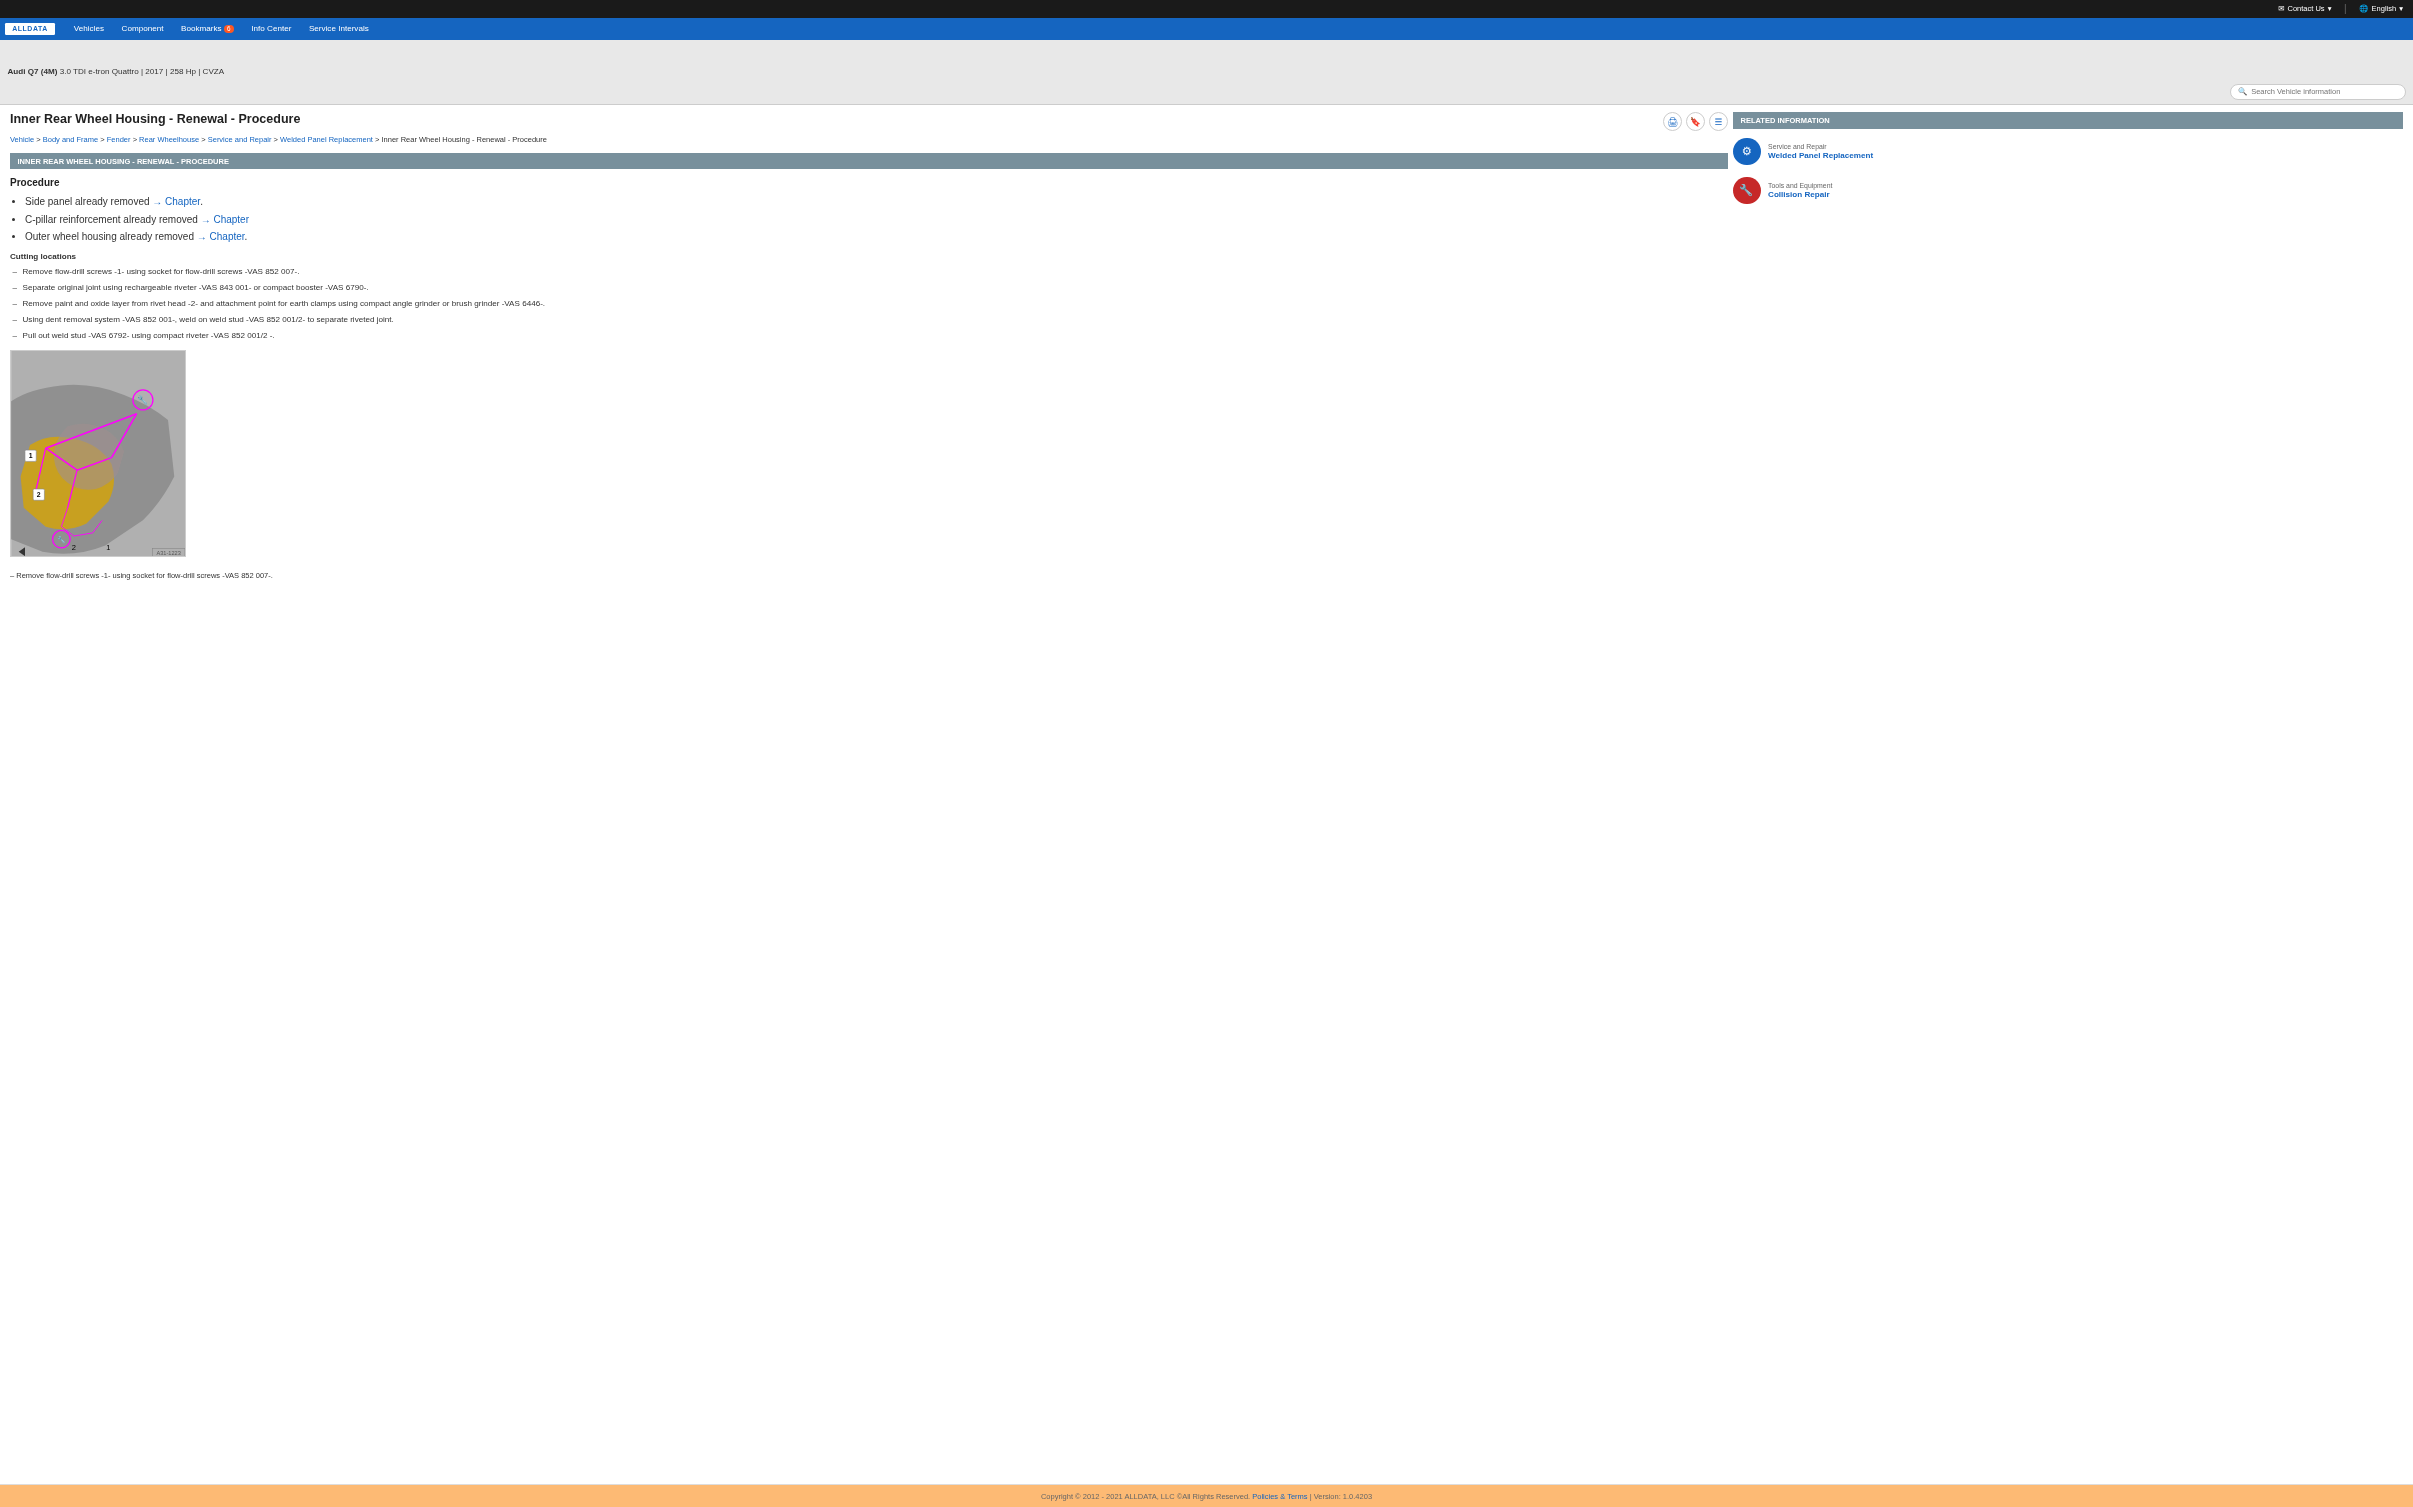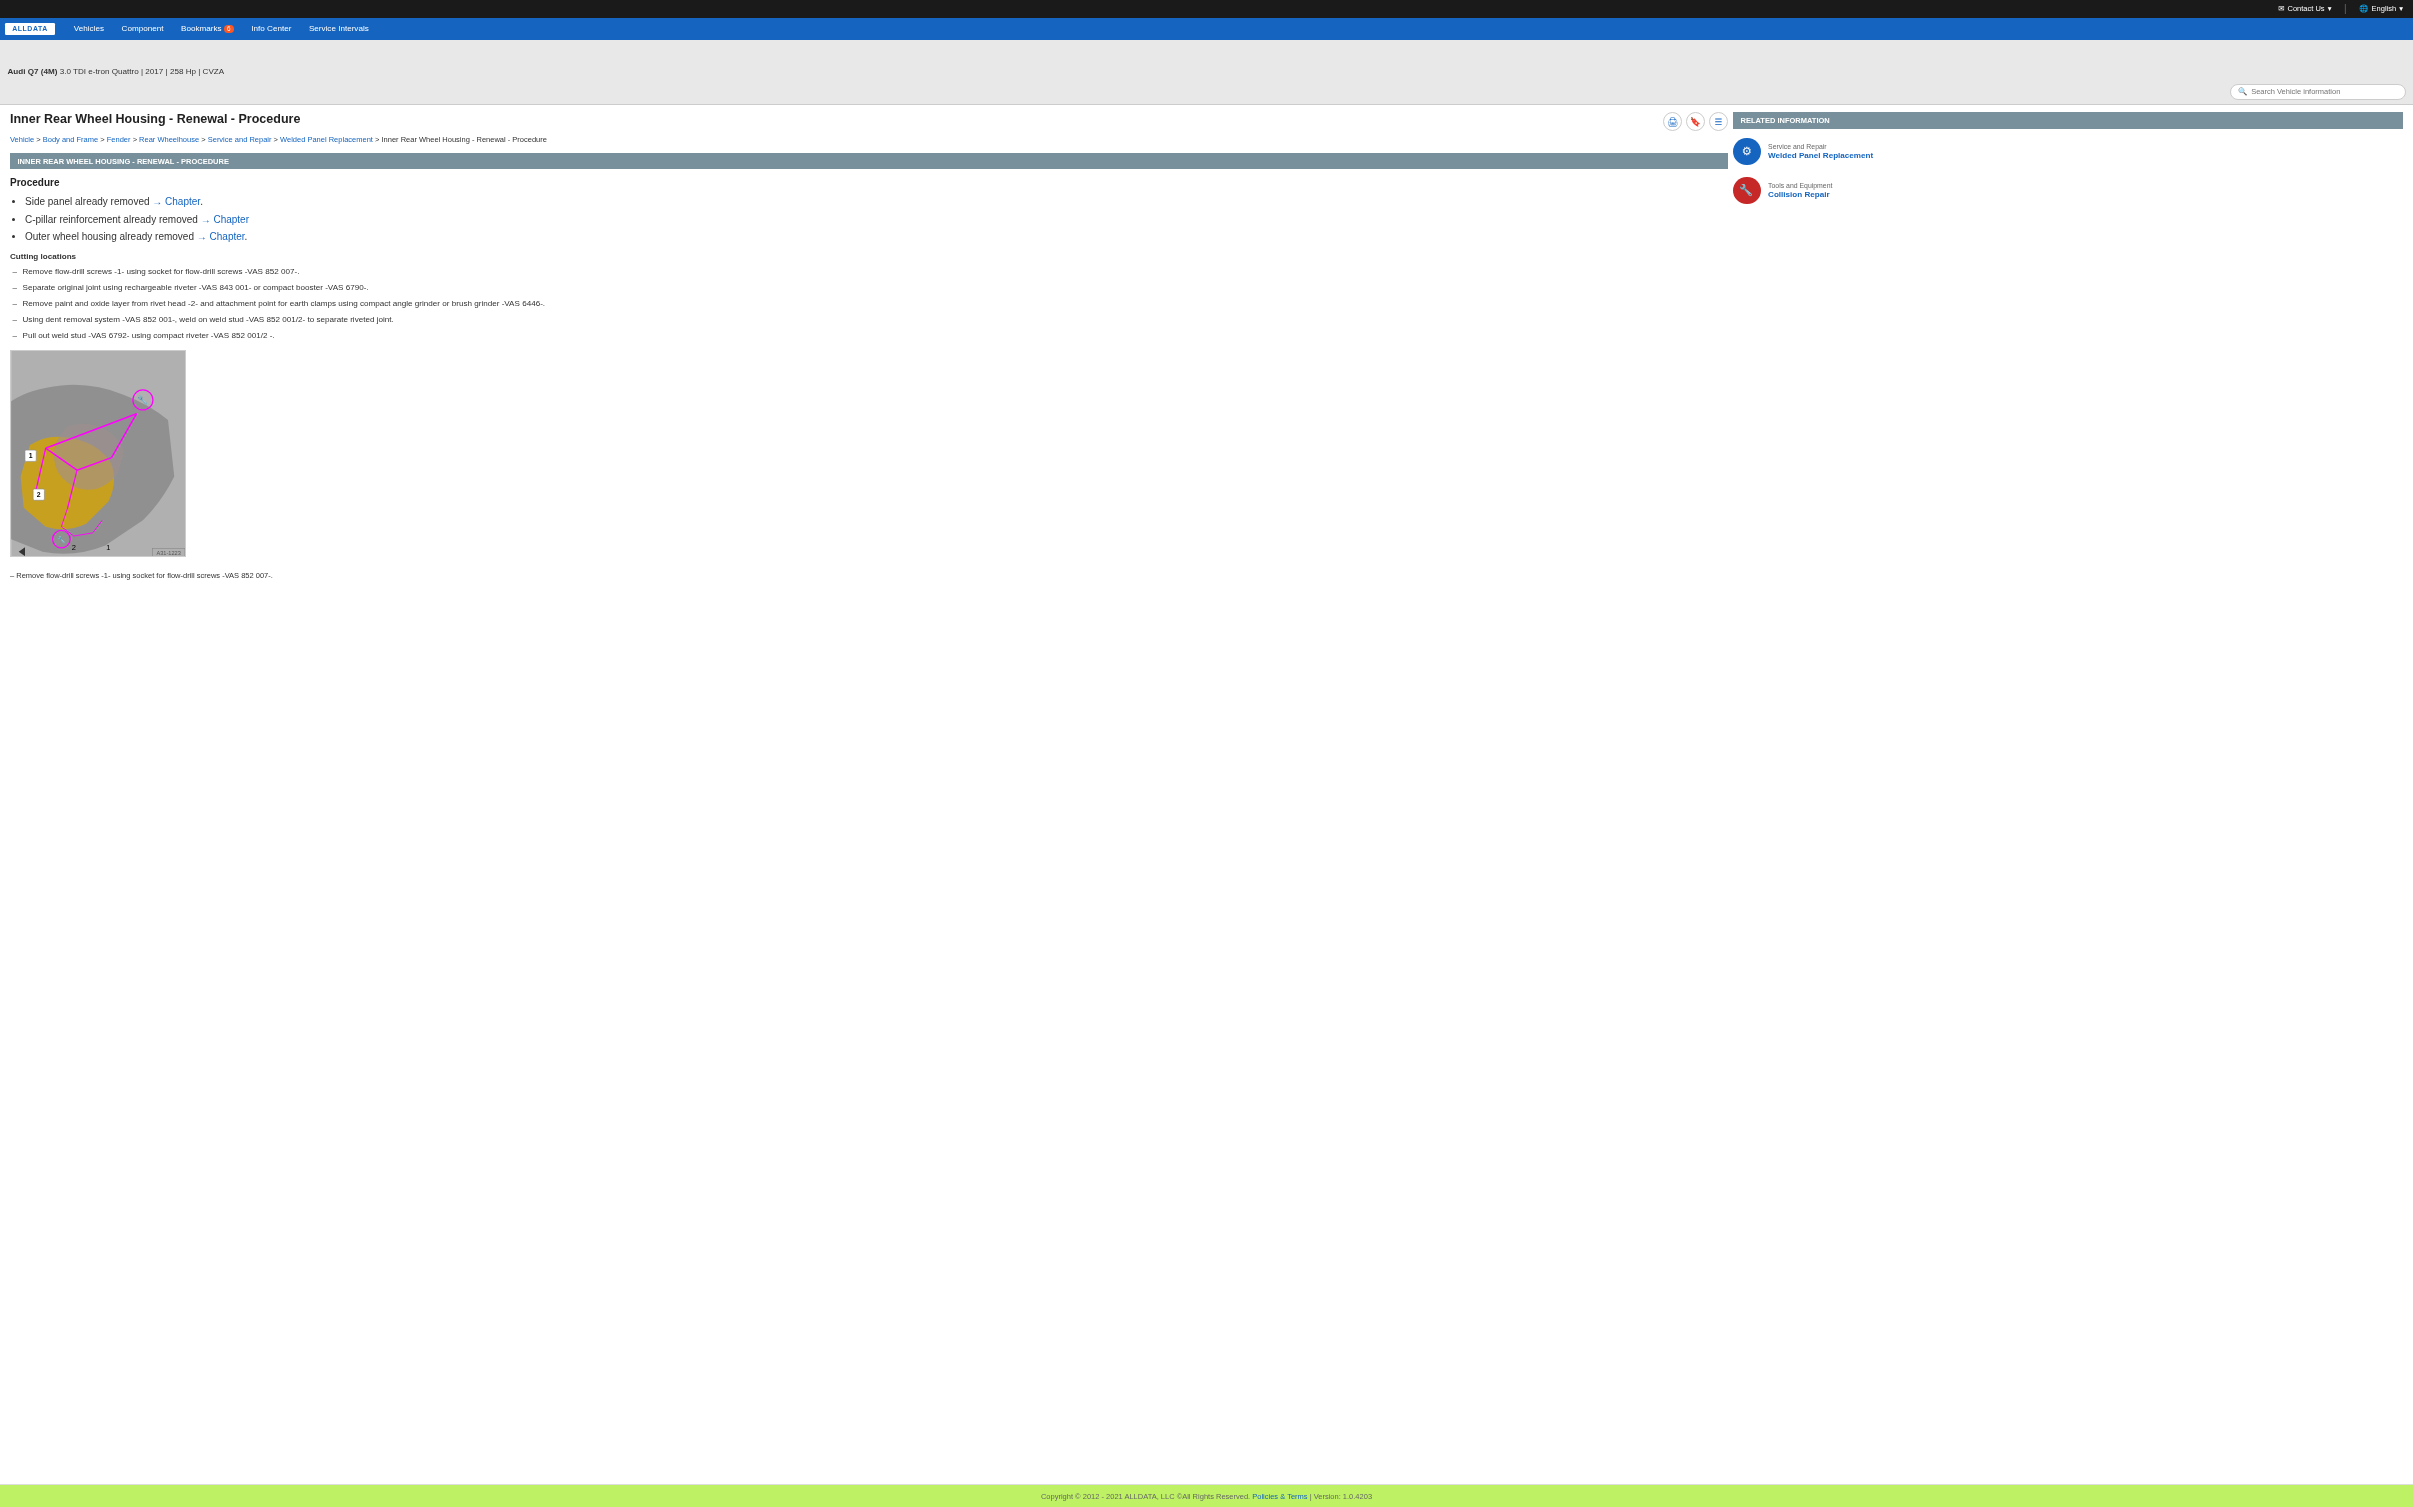--- a/index.html
+++ b/index.html
@@ -246,21 +246,21 @@
     }
     .related-text-link {
       color: #1565c0;
       font-size: 8.1px;
       font-weight: bold;
       text-decoration: none;
     }
 
     
     .footer {
-      background: #bef264;
+      background: #fdba74;
       border-top: 0.6px solid #ddd;
       text-align: center;
       padding: 6.3px;
       font-size: 7.5px;
       color: #666;
       position: fixed;
       bottom: 0;
       width: 100%;
     }
     .footer a { color: #1565c0; text-decoration: none; }

